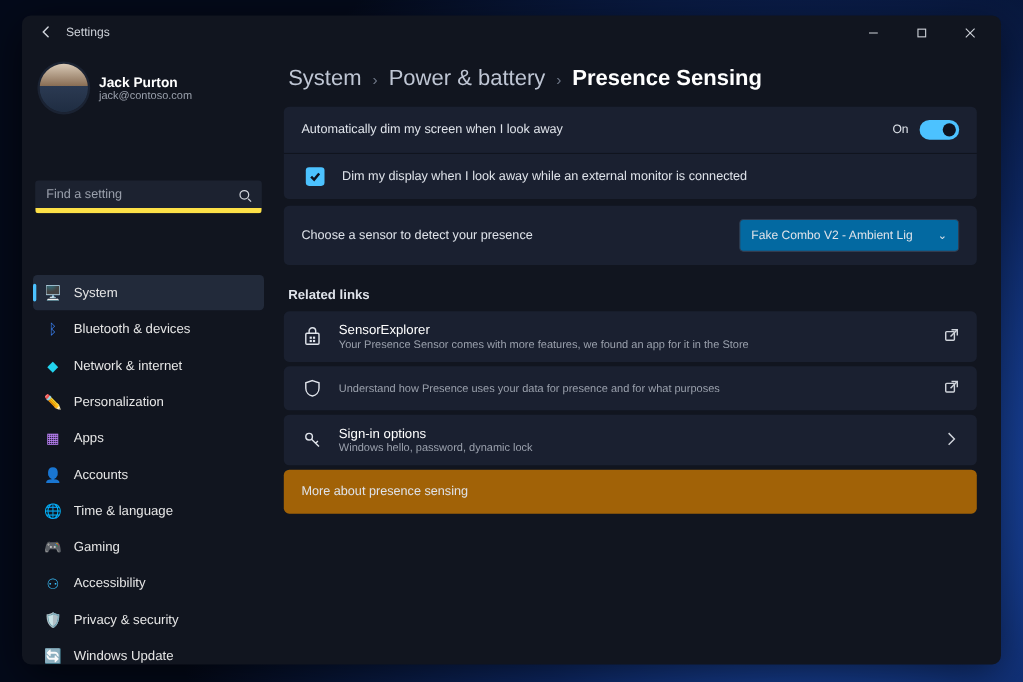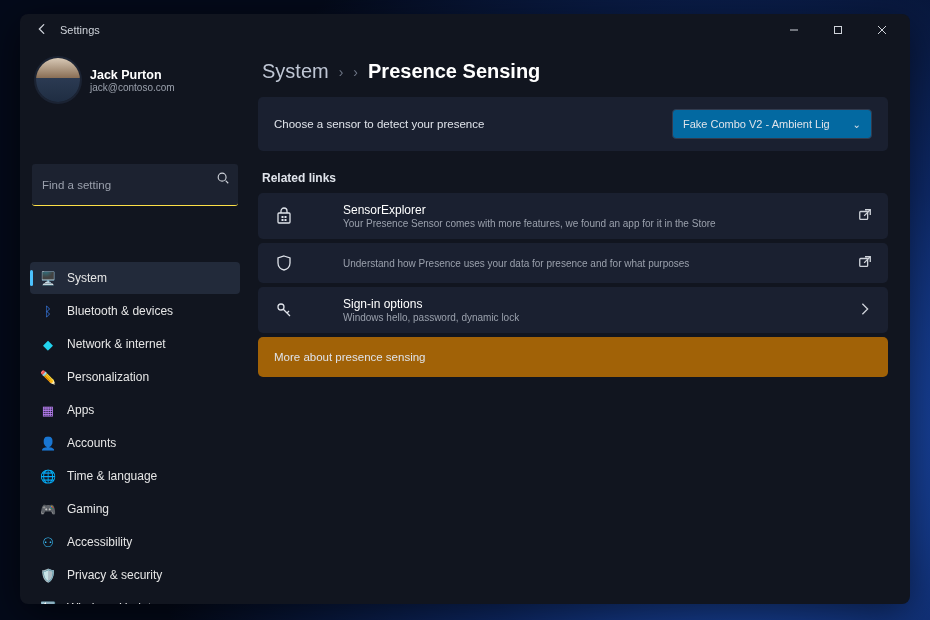--- a/index.html
+++ b/index.html
@@ -27,21 +27,21 @@
   
   .body { flex:1; display:flex; min-height:0; }
   
   .sidebar { width:230px; padding: 4px 10px 10px 10px; display:flex; flex-direction:column;gap:44px; }
   .profile { display:flex; align-items:center; gap:10px; padding:8px 6px 14px 6px; }
   .avatar { width:44px; height:44px; border-radius:50%; background:linear-gradient(180deg,#d8c9b6 0%,#8a6f56 45%,#2b3a52 46%,#1f2d42 100%); flex-shrink:0; box-shadow:0 0 0 2px #1b2333; }
   .profile .name { font-size:12.5px; font-weight:600; color:#fff; }
   .profile .email { font-size:10px; color:#9aa0ac; }
   .search { position:relative; margin:4px 2px 10px 2px; }
   .search input {
-    width:100%; height:42px; background:#1c2230; border:none; border-bottom:1px solid #fde047;
+    width:100%; height:30px; background:#1c2230; border:none; border-bottom:5px solid #fde047;
     border-radius:3px; padding:0 30px 0 10px; color:#e6e6e6; font-size:11.5px;
   }
   .search input::placeholder { color:#9aa0ac; }
   .search .mag { position:absolute; right:8px; top:7px; color:#cfd3da; font-size:13px; }
   .nav { display:flex; flex-direction:column; gap:1px; margin-top:2px; }
   .nav-item {
     display:flex; align-items:center; gap:11px; height:32px; padding:0 10px;
     border-radius:4px; font-size:12px; color:#e6e6e6; cursor:pointer; position:relative;
   }
   .nav-item.selected { background:#222a3a; }
@@ -68,21 +68,21 @@
     height:30px; min-width:200px; background:#0369a1; border:1px solid #323b4e; border-radius:4px;
     display:flex; align-items:center; justify-content:space-between; padding:0 10px; font-size:11px; gap:10px;
   }
   .section-header { font-size:12px; font-weight:600; color:#dfe3ea; padding:14px 4px 8px 4px; }
   .link-card {
     background:#1a2030; border-radius:5px; margin-bottom:4px;
     display:flex; align-items:center; padding:10px 16px; gap:14px; cursor:pointer;
   }
   .link-icon { width:20px; height:20px; display:flex; align-items:center; justify-content:center; color:#dfe3ea; }
   .link-icon svg { width:18px; height:18px; stroke:#dfe3ea; fill:none; stroke-width:1.3; }
-  .link-body { flex:1;margin-left:35px; }
+  .link-body { flex:1; }
   .link-title { font-size:12px; color:#fff; }
   .link-sub { font-size:10px; color:#9aa0ac; margin-top:1px; }
   .link-action { color:#cfd3da; font-size:13px; }
   .link-action svg { width:14px; height:14px; stroke:#cfd3da; fill:none; stroke-width:1.5; }
   .more-card { background:#a16207; border-radius:5px; padding:14px 16px; font-size:11.5px; color:#dfe3ea; margin-top:4px; }
 </style>
 </head>
 <body>
 
 <div class="window">
@@ -177,24 +177,42 @@
             <span class="nav-icon" style="color: rgb(251, 146, 60);">🔄</span>
             <span>Windows Update</span>
           </div>
         </div>
     </div>
 
     <div class="main">
       <div class="breadcrumb">
         <span class="crumb">System</span>
         <span class="sep">›</span>
+        <span class="crumb">Power &amp; battery</span>
         <span class="sep">›</span>
         <span class="crumb current">Presence Sensing</span>
       </div>
 
+      <div class="card">
+        <div class="row">
+          <div class="row-text">Automatically dim my screen when I look away</div>
+          <div class="toggle">
+            <span>On</span>
+            <div class="switch"></div>
+          </div>
+        </div>
+        <div class="row">
+          <div class="checkbox">
+            <svg viewBox="0 0 12 12">
+                <path d="M2 6 L5 9 L10 3"></path>
+              </svg>
+          </div>
+          <div class="row-text">Dim my display when I look away while an external monitor is connected</div>
+        </div>
+      </div>
 
       <div class="card">
         <div class="row">
           <div class="row-text">Choose a sensor to detect your presence</div>
           <div class="dropdown">
             <span>Fake Combo V2 - Ambient Lig</span>
             <span style="font-size:10px;">⌄</span>
           </div>
         </div>
       </div>

